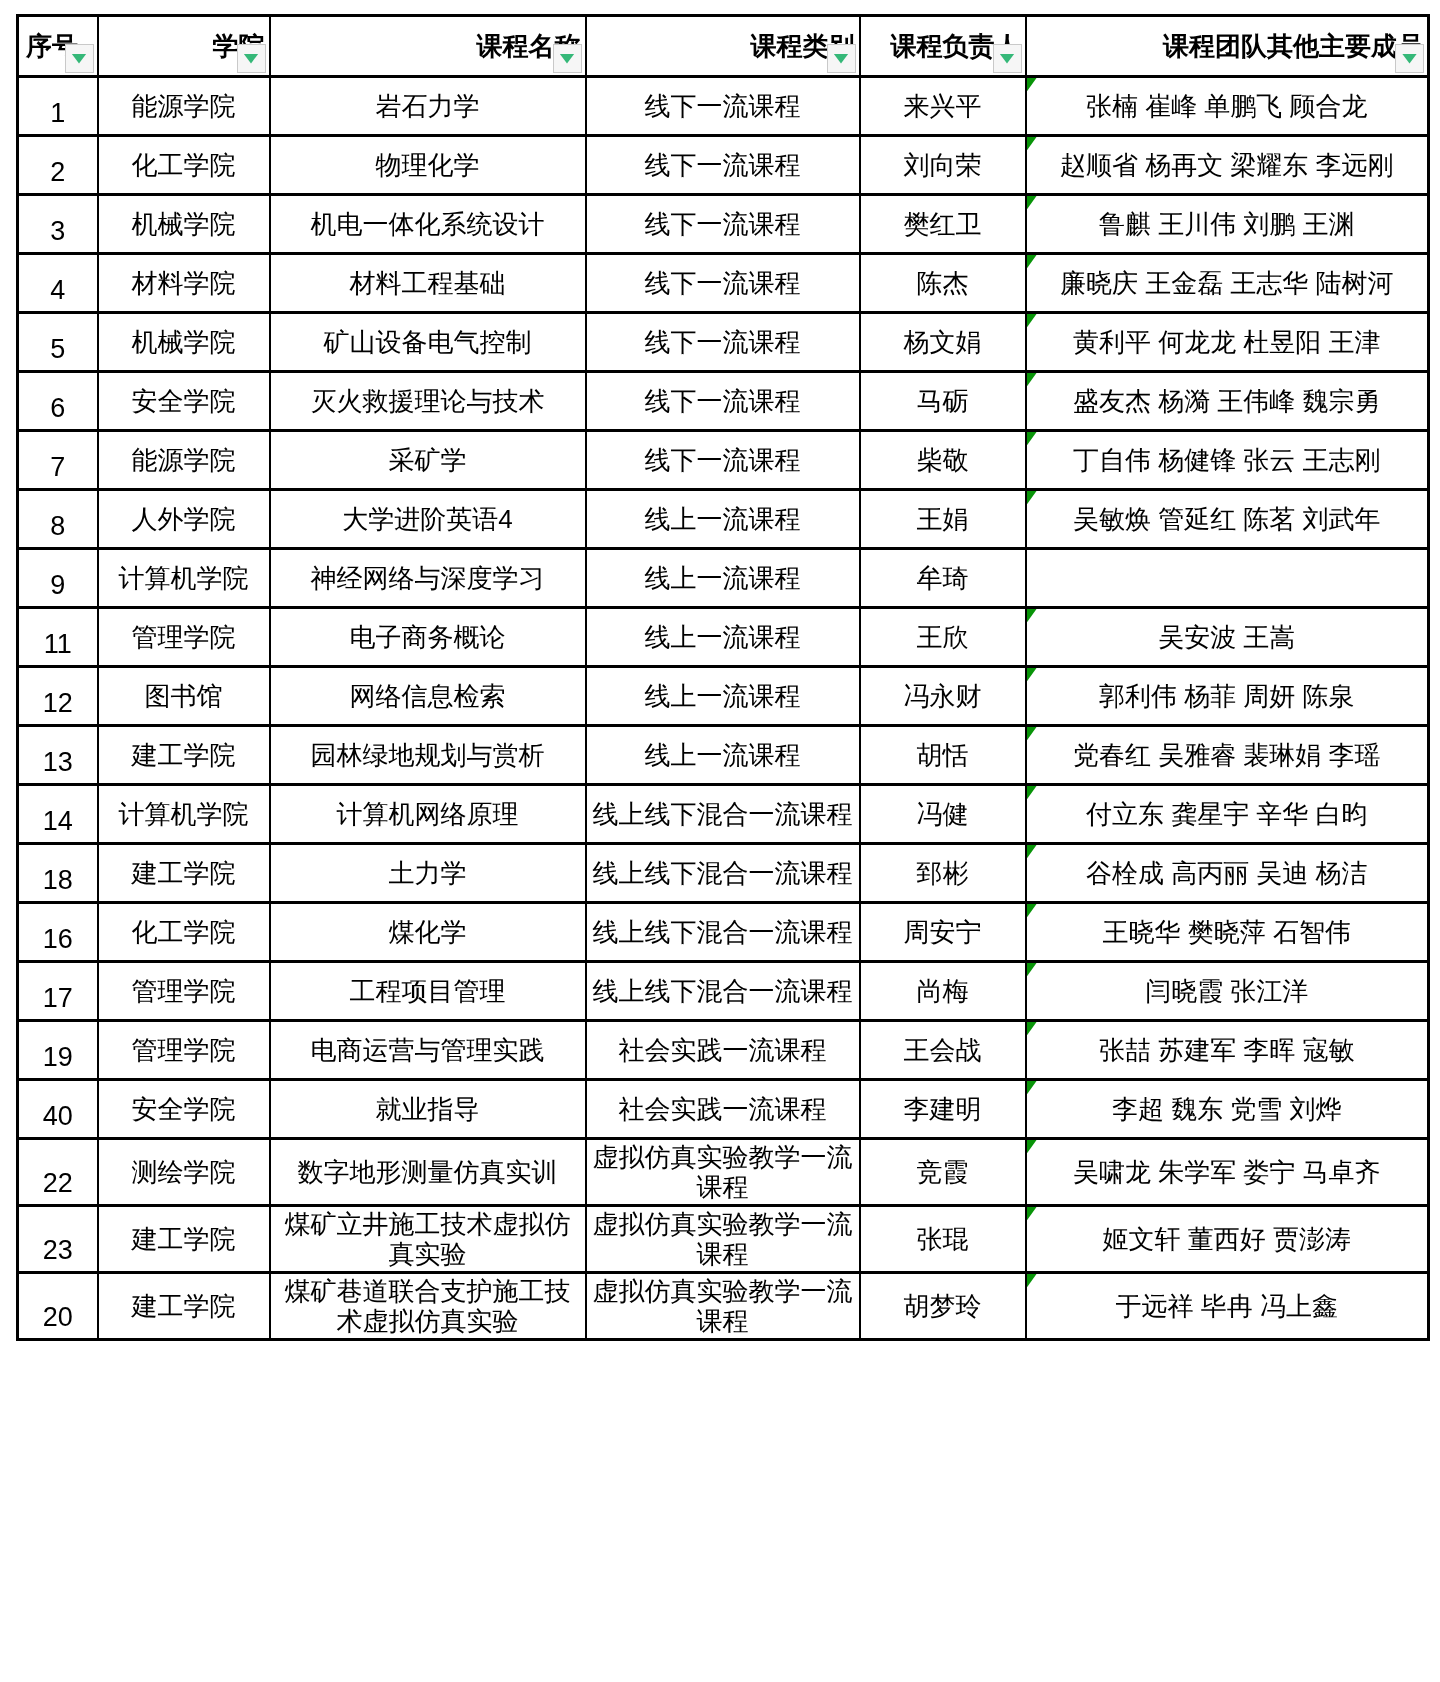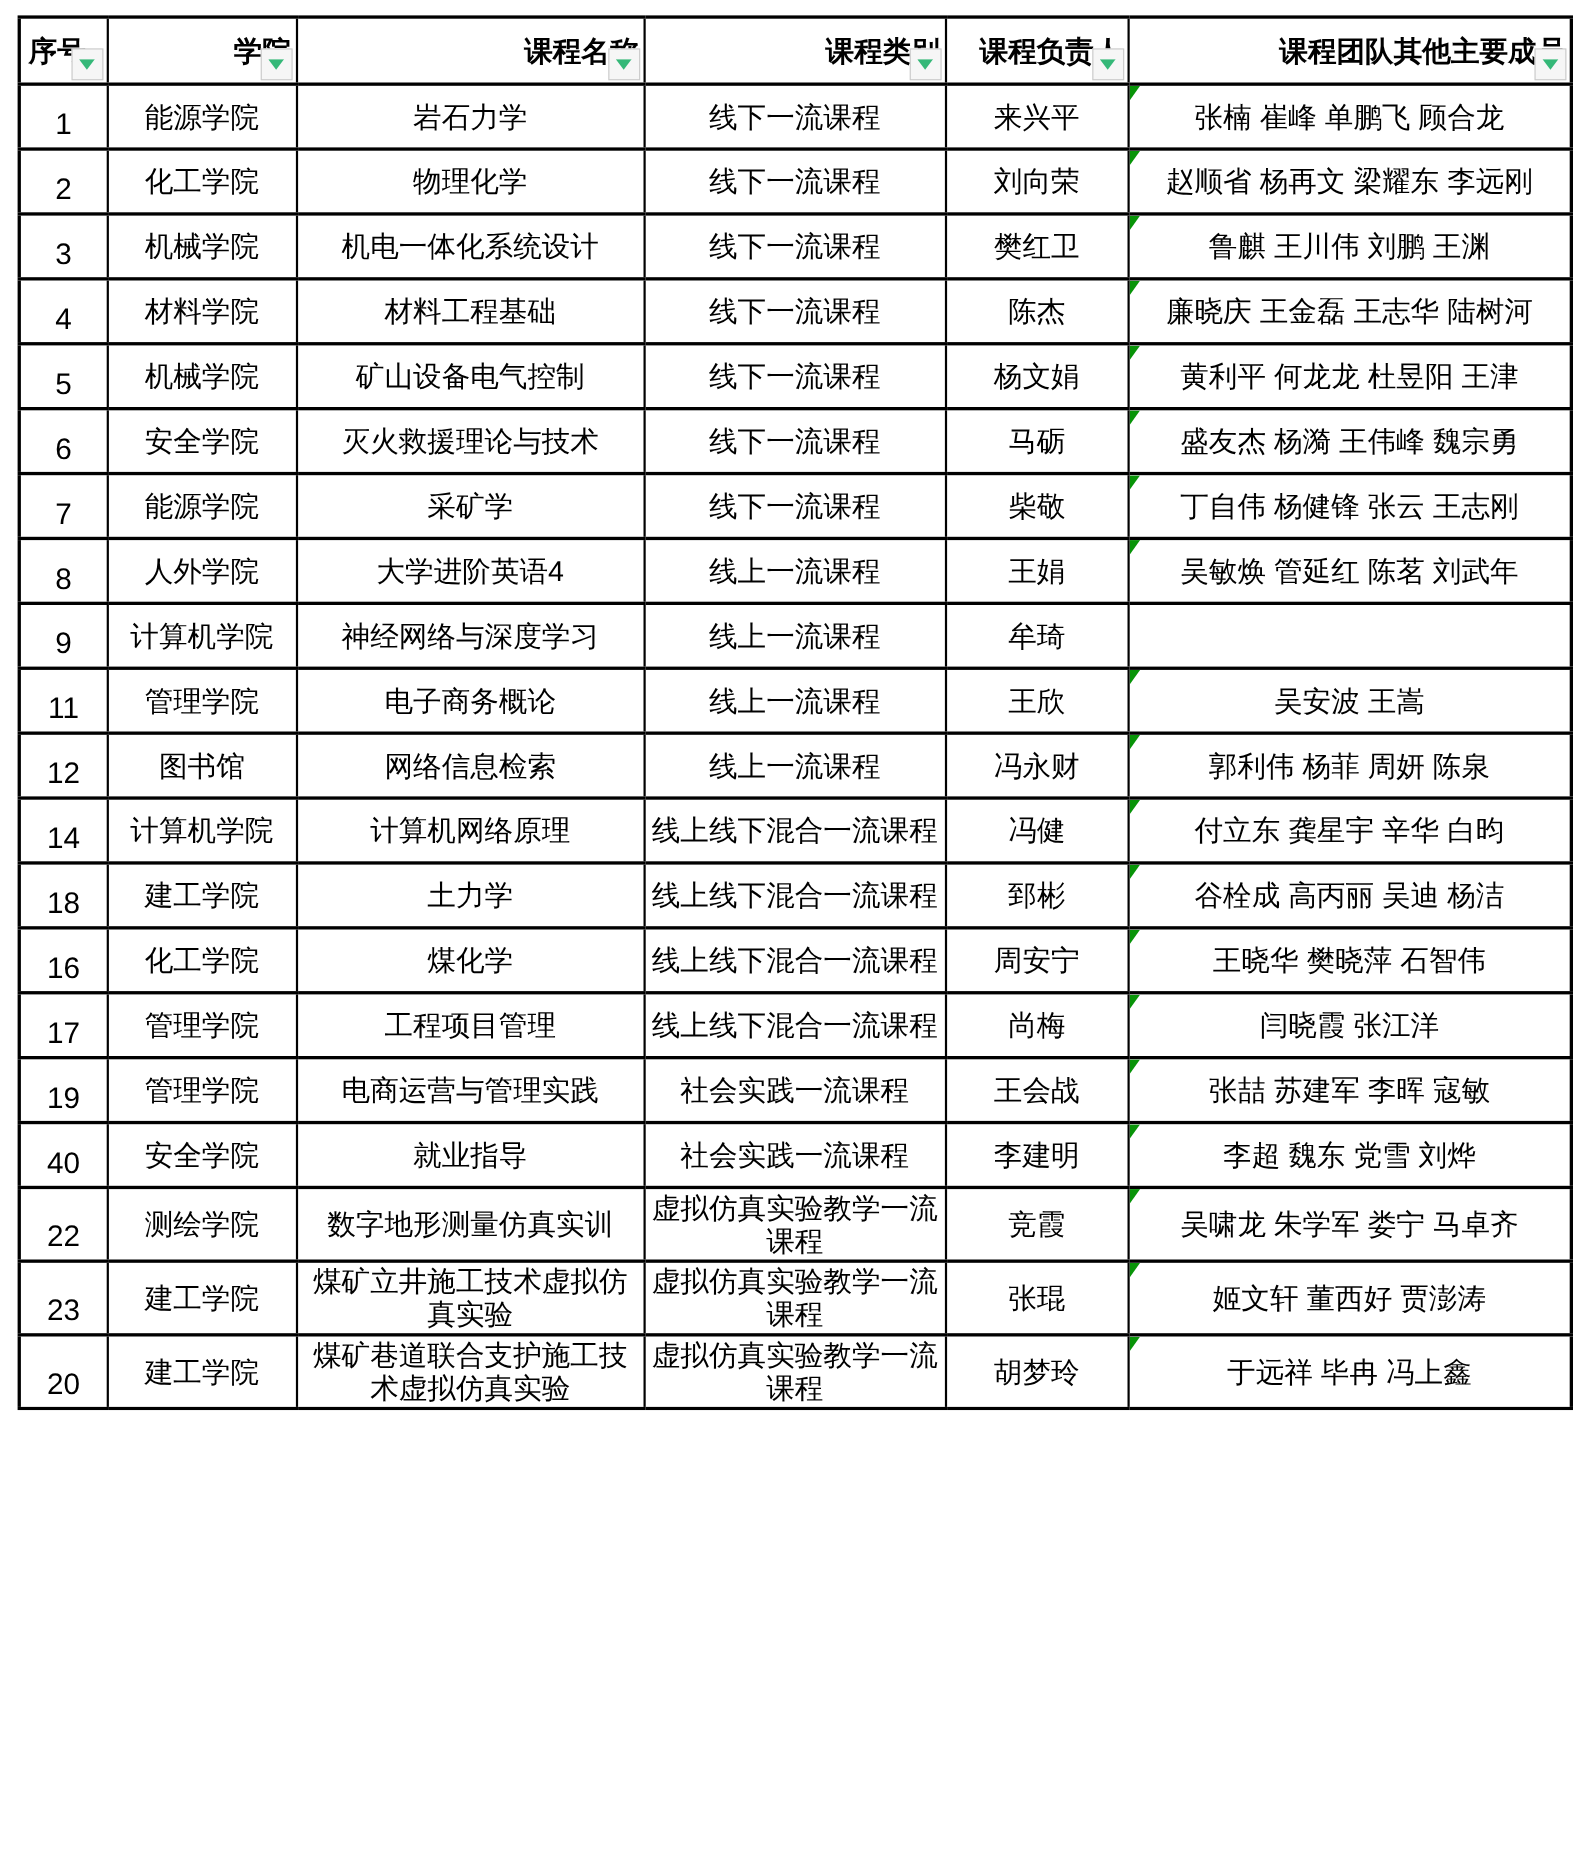--- a/index.html
+++ b/index.html
@@ -193,20 +193,28 @@
         </tr>
         <tr>
           <td class="no"><span>12</span></td>
           <td class="college"><span>图书馆</span></td>
           <td class="course"><span>网络信息检索</span></td>
           <td class="category"><span>线上一流课程</span></td>
           <td class="leader"><span>冯永财</span></td>
           <td class="members"><div class="flag"></div><span>郭利伟 杨菲 周妍 陈泉</span></td>
         </tr>
         <tr>
+          <td class="no"><span>13</span></td>
+          <td class="college"><span>建工学院</span></td>
+          <td class="course"><span>园林绿地规划与赏析</span></td>
+          <td class="category"><span>线上一流课程</span></td>
+          <td class="leader"><span>胡恬</span></td>
+          <td class="members"><div class="flag"></div><span>党春红 吴雅睿 裴琳娟 李瑶</span></td>
+        </tr>
+        <tr>
           <td class="no"><span>14</span></td>
           <td class="college"><span>计算机学院</span></td>
           <td class="course"><span>计算机网络原理</span></td>
           <td class="category"><span>线上线下混合一流课程</span></td>
           <td class="leader"><span>冯健</span></td>
           <td class="members"><div class="flag"></div><span>付立东 龚星宇 辛华 白昀</span></td>
         </tr>
         <tr>
           <td class="no"><span>18</span></td>
           <td class="college"><span>建工学院</span></td>

